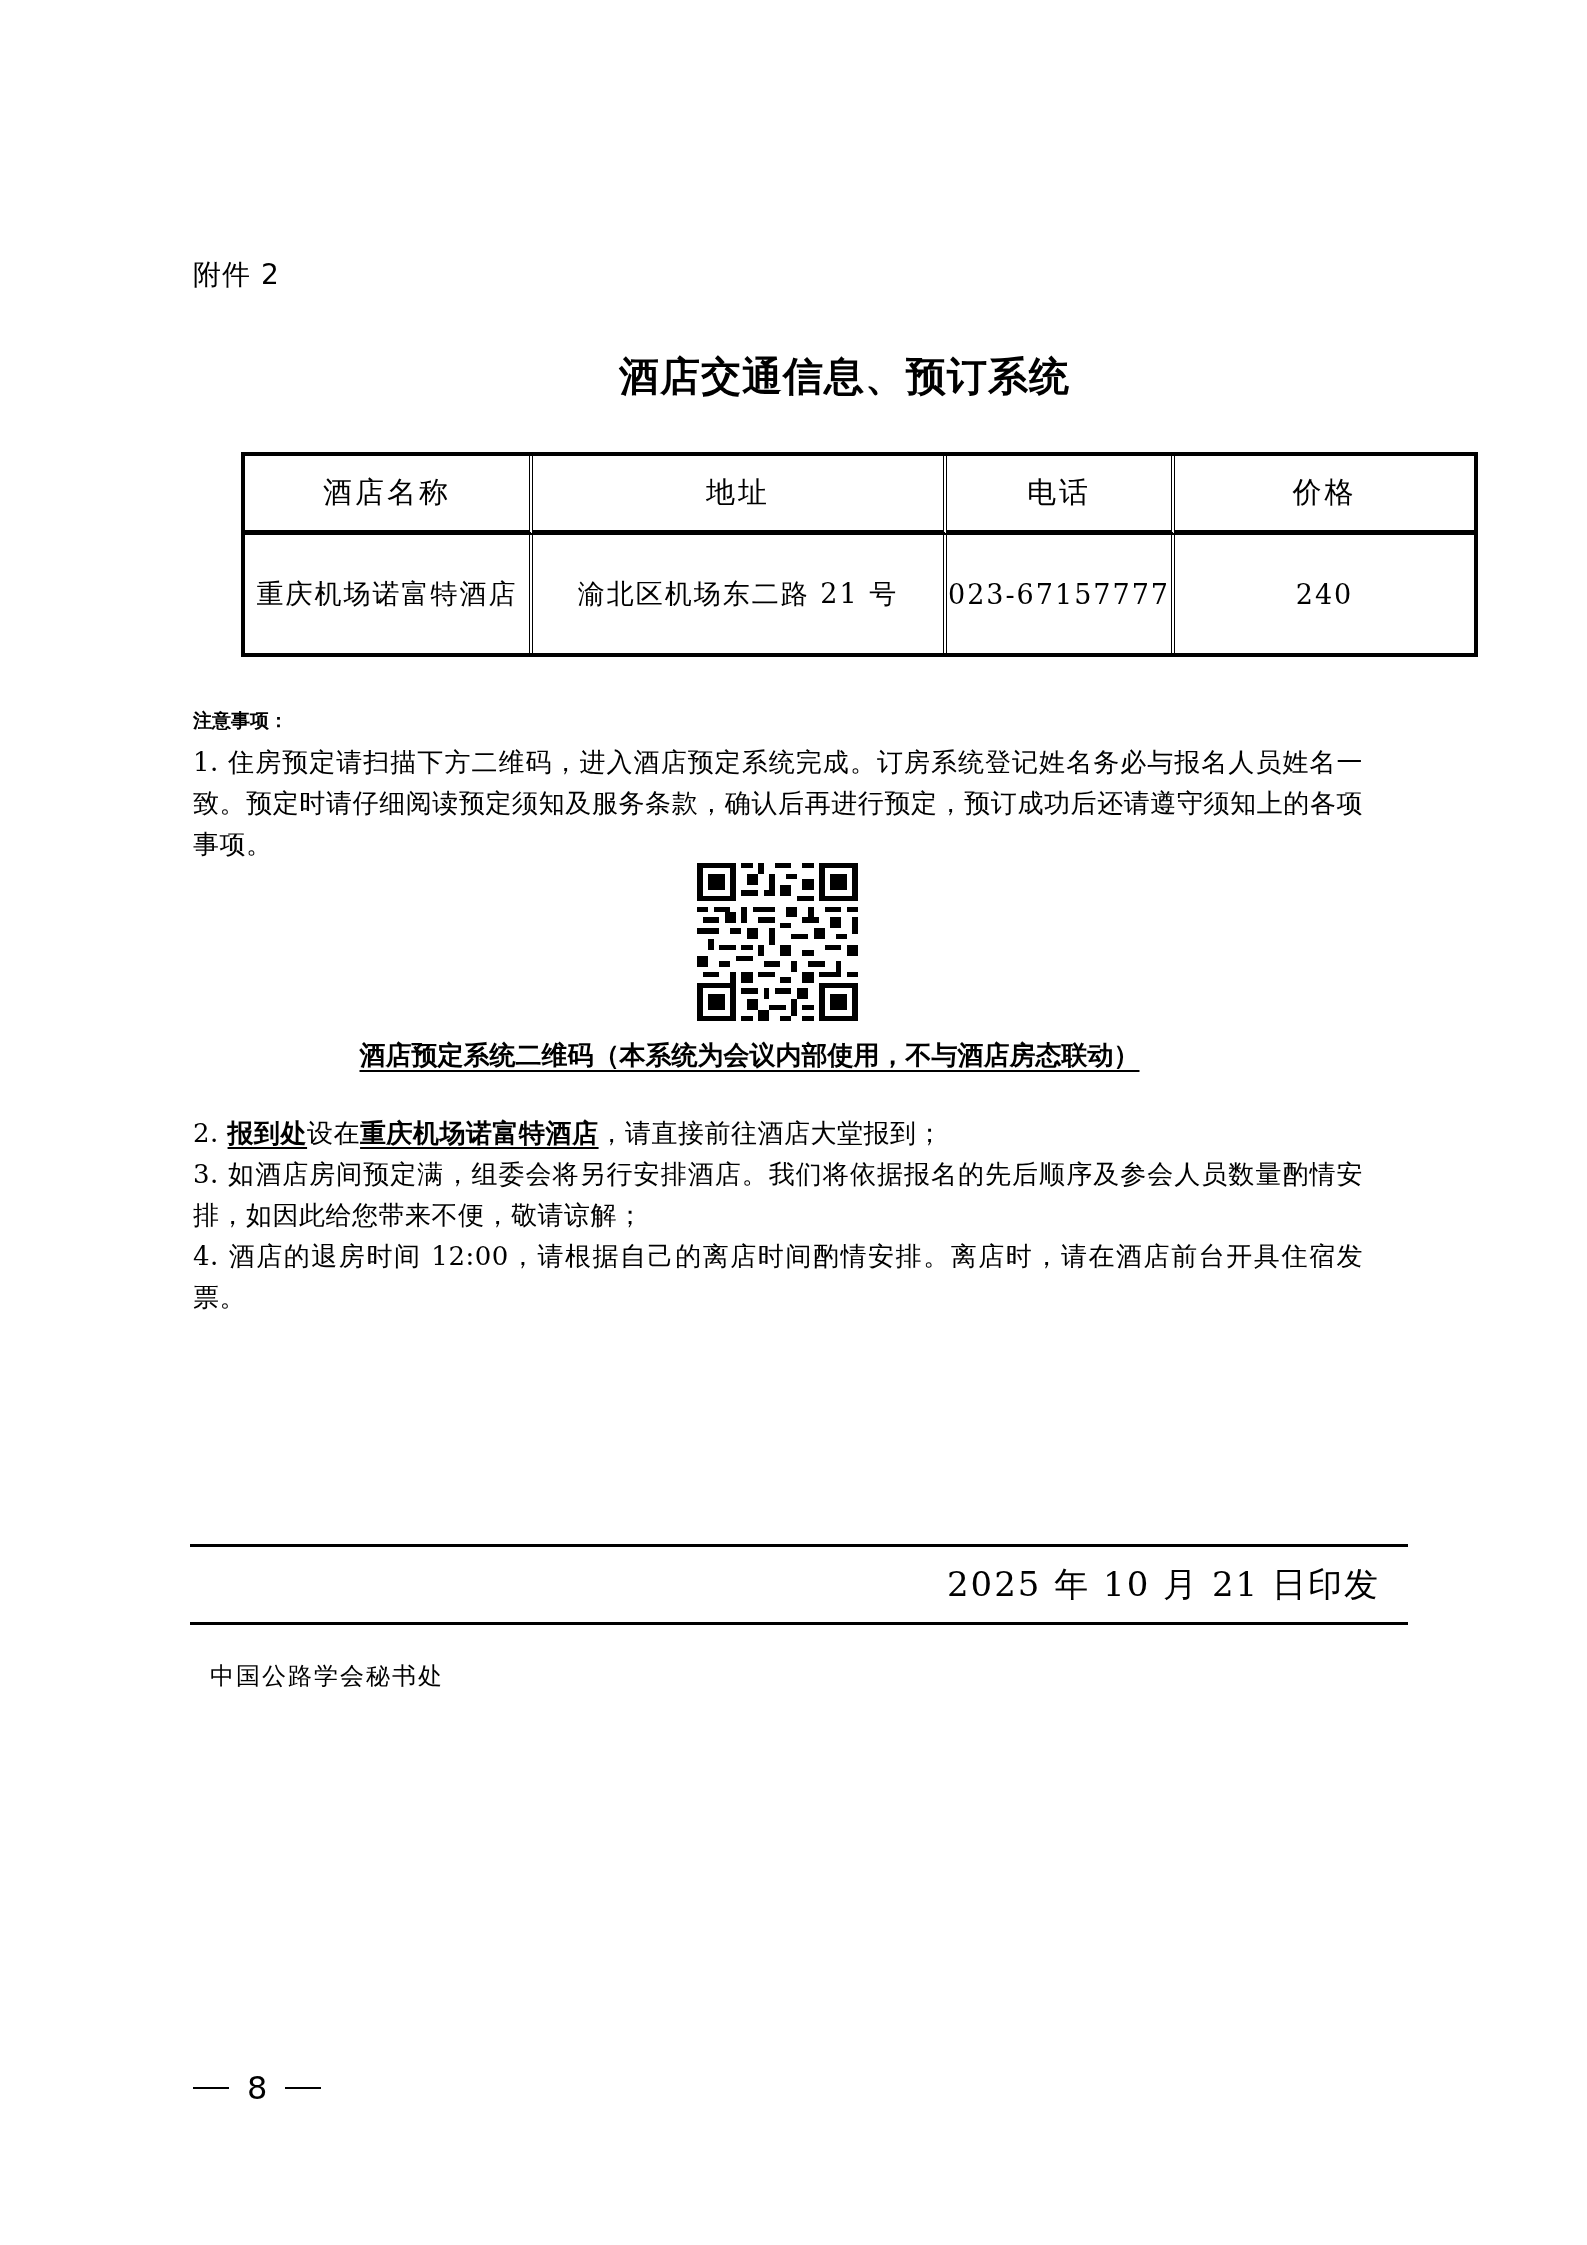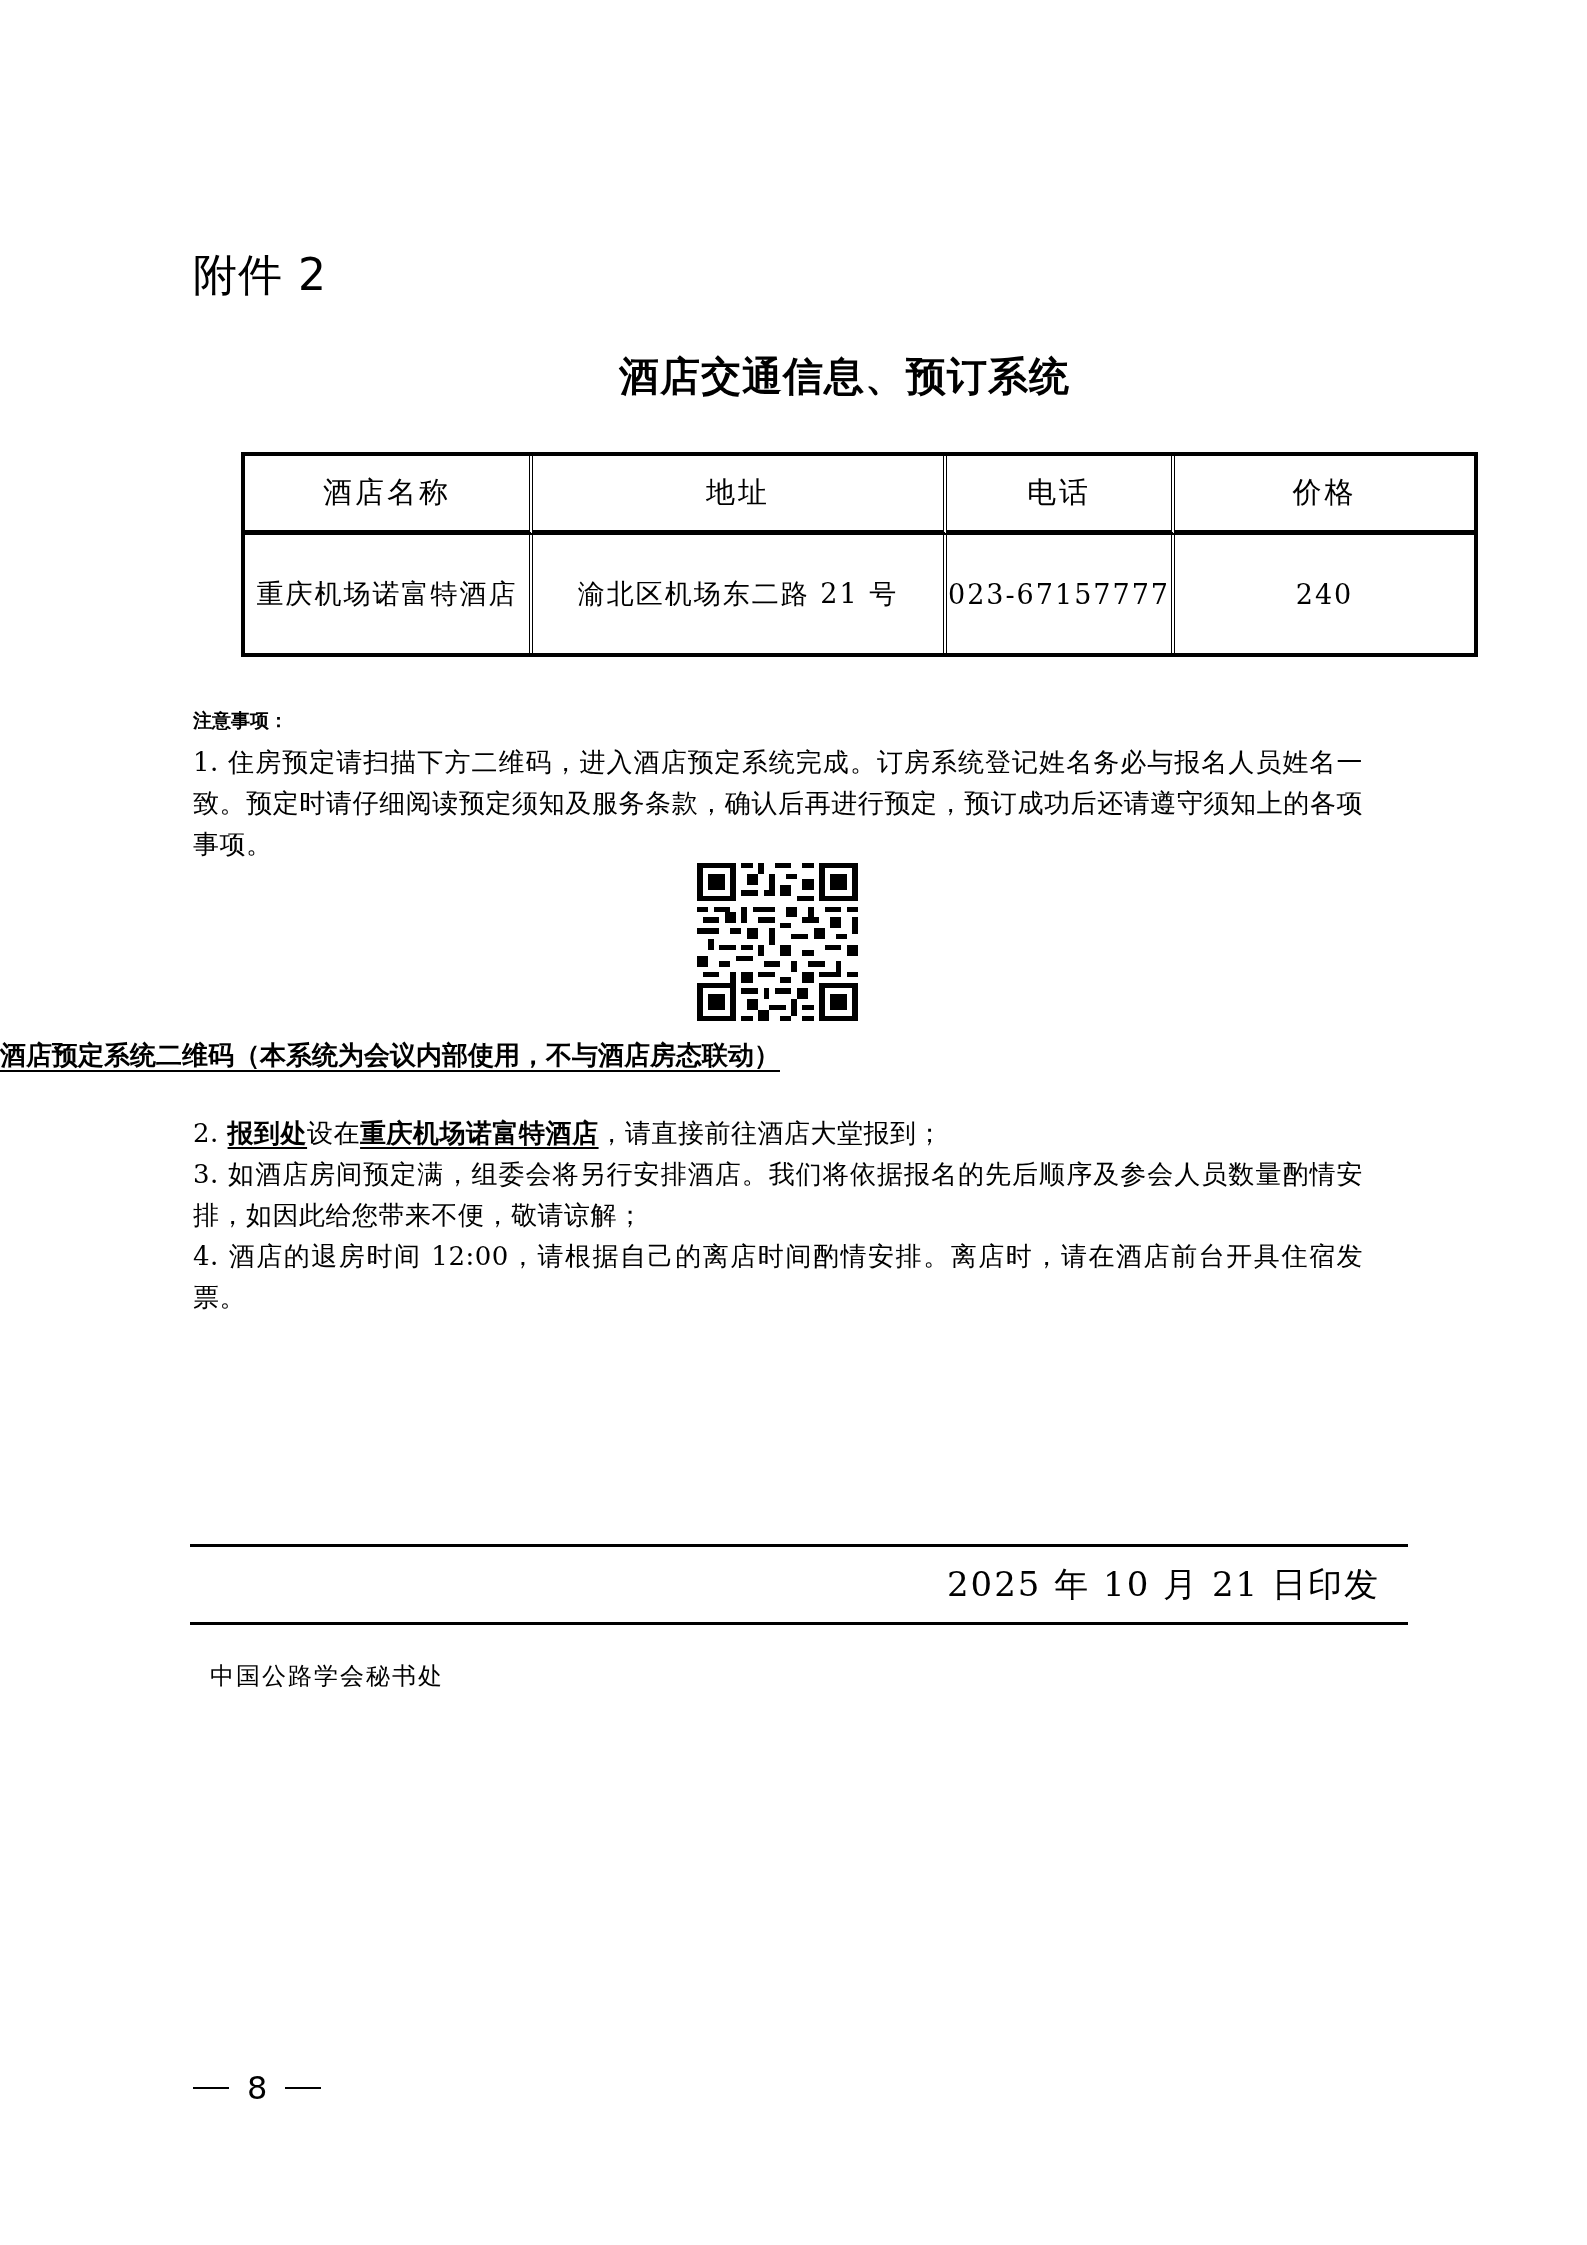--- a/index.html
+++ b/index.html
@@ -14,21 +14,21 @@
       overflow: hidden;
       color: #000;
       font-family: "DejaVu Serif", "Liberation Serif", serif;
     }
     .abs { position: absolute; }
 
     .attachment-label {
       left: 193px;
       top: 250px;
       font-family: "DejaVu Sans", "Liberation Sans", sans-serif;
-      font-size: 44px;
+      font-size: 28px;
       line-height: 50px;
       letter-spacing: 1px;
     }
     .doc-title {
       left: 0;
       width: 1587px;
       top: 350px;
       text-align: center;
       font-size: 40px;
       font-weight: bold;
@@ -96,21 +96,21 @@
     .qr {
       left: 697px;
       top: 863px;
       width: 161px;
       height: 158px;
     }
     .qr-caption {
       left: 0;
       width: 1587px;
       top: 1035px;
-      text-align: left;
+      text-align: center;
       font-size: 26px;
       font-weight: bold;
       line-height: 40px;
       padding-right: 88px;
       box-sizing: border-box;
     }
     .qr-caption span {
       text-decoration: underline;
       text-underline-offset: 6px;
       text-decoration-thickness: 2px;

